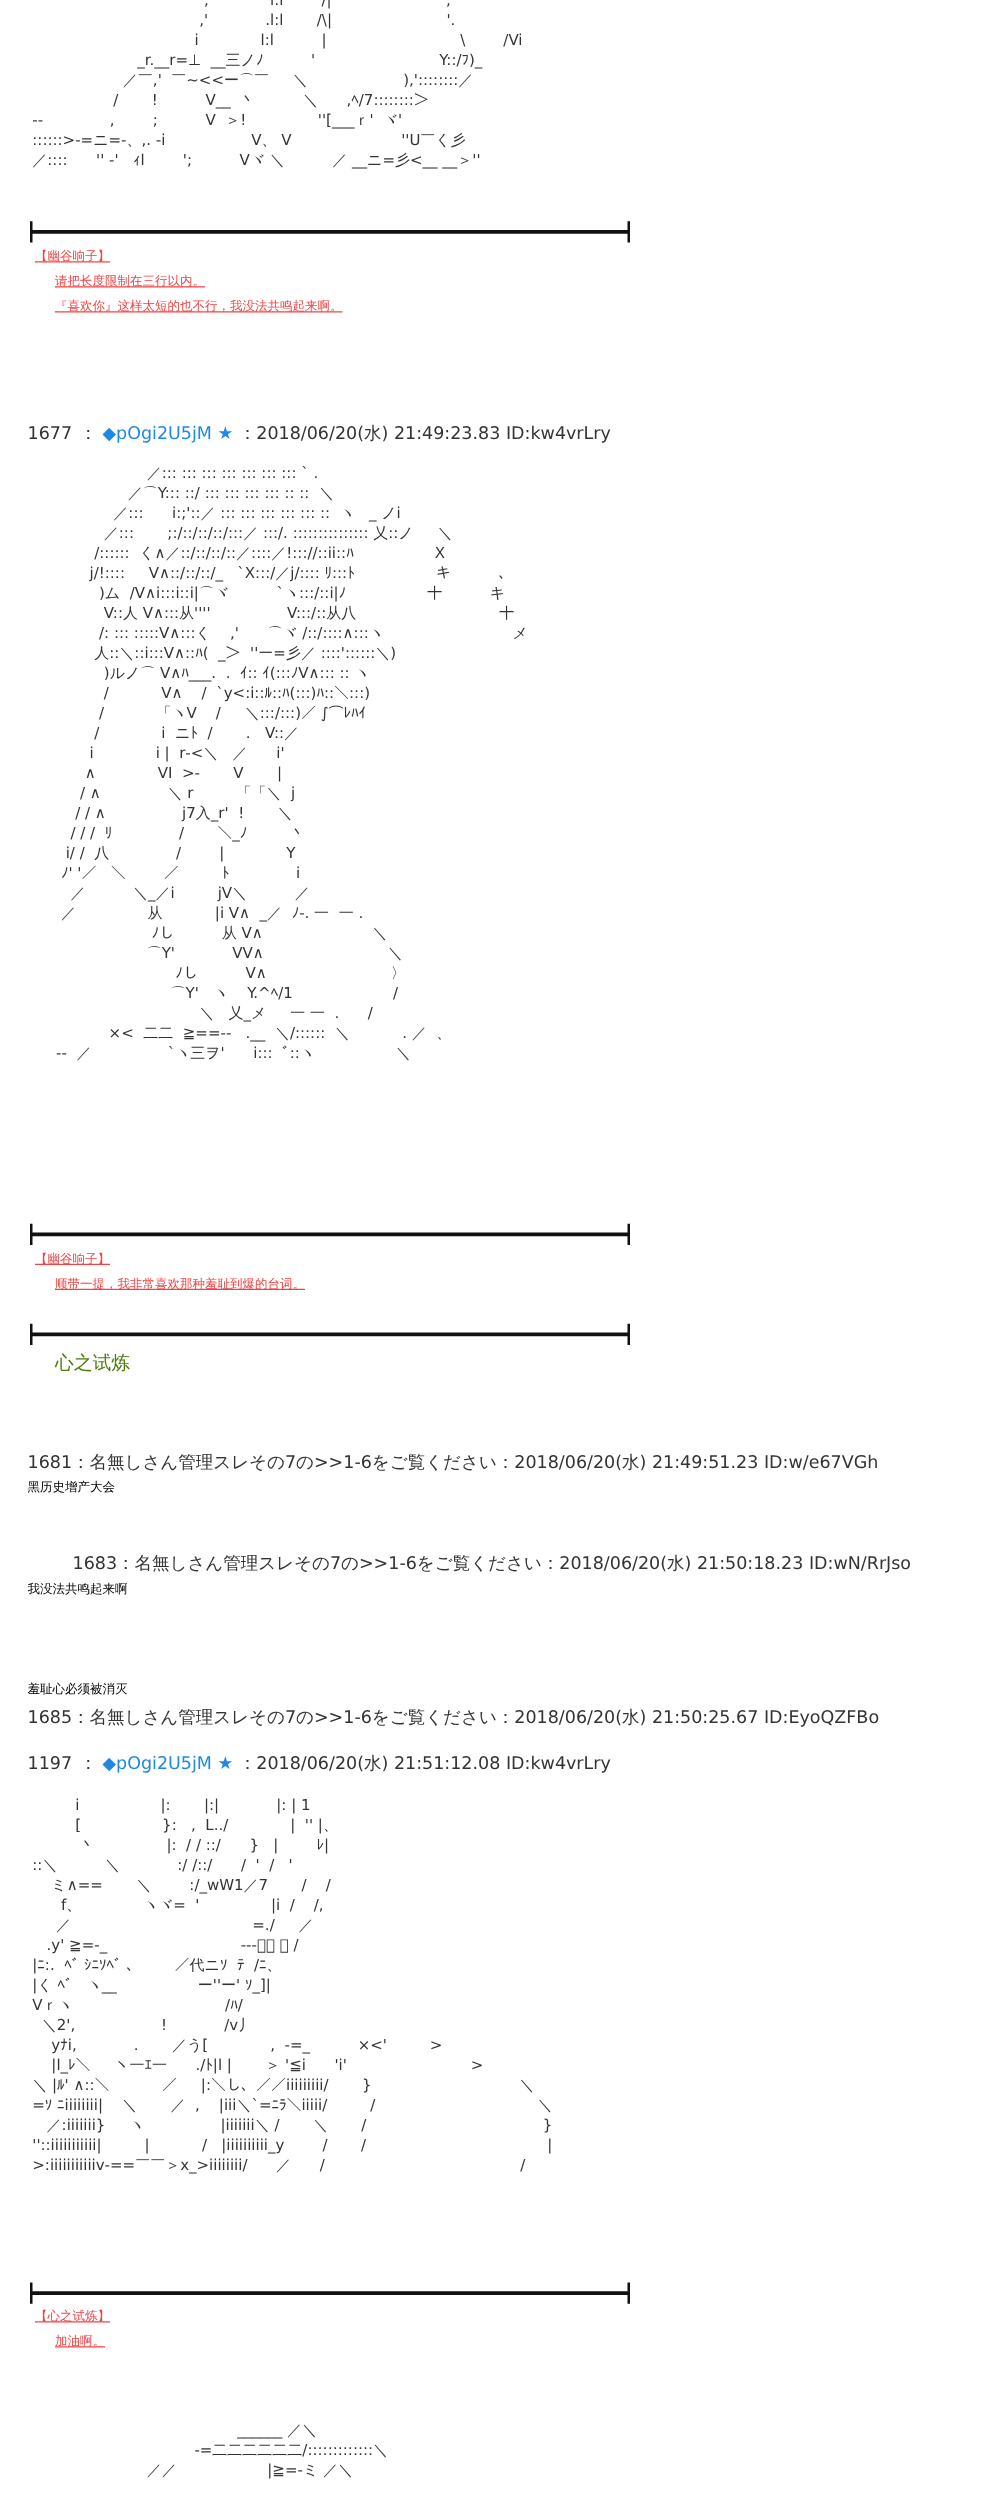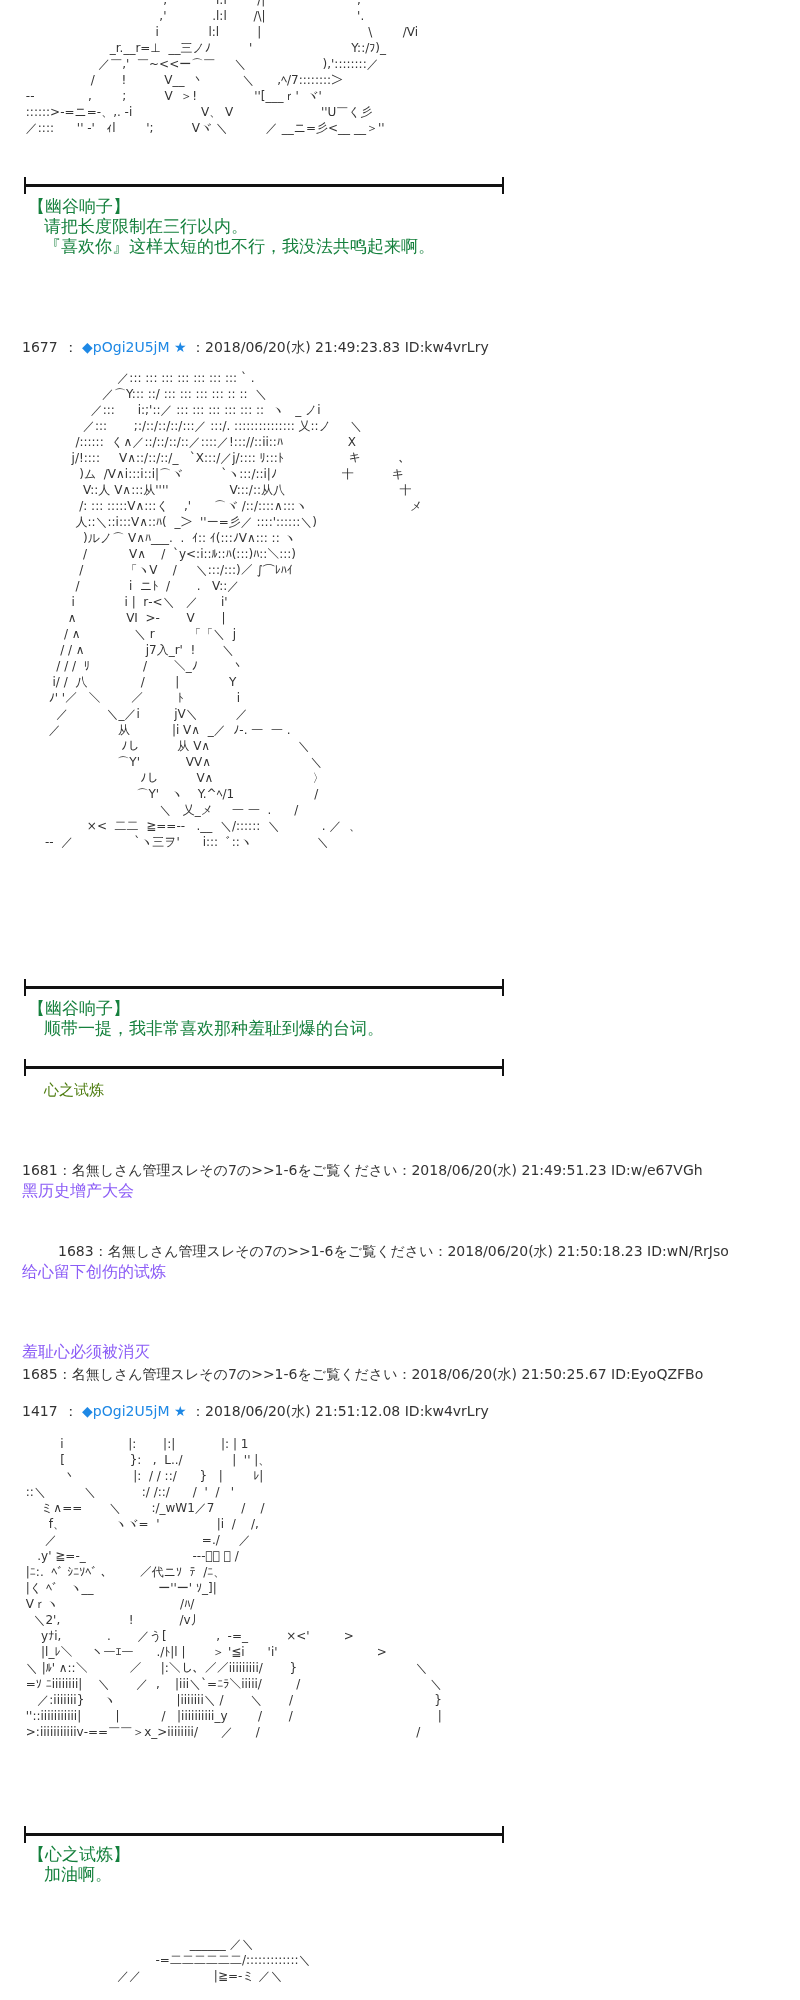--- a/index.html
+++ b/index.html
@@ -5,27 +5,27 @@
   html, body { margin: 0; padding: 0; background: #ffffff; }
   body { width: 800px; height: 2000px; position: relative; overflow: hidden;
          font-family: "DejaVu Sans", "Liberation Sans", sans-serif; color: #222; }
   .aa { position: absolute; left: 22px; margin: 0; white-space: pre;
         font-family: "DejaVu Sans", sans-serif; font-size: 12px; line-height: 16px;
         color: #333; letter-spacing: 0px; }
   .divider { position: absolute; left: 24px; height: 3px; background: #111; }
   .divider .tick { position: absolute; top: -7px; width: 2px; height: 17px; background: #111; }
   .divider .tick.l { left: 0; }
   .divider .tick.r { right: 0; }
-  .speech { position: absolute; left: 28px; font-size: 17px; line-height: 20px; color: #15803d; }
+  .speech { position: absolute; left: 28px; font-size: 10px; line-height: 20px; color: #ef4444; text-decoration: underline; }
   .speech .speaker { display: block; }
   .speech .line { display: block; padding-left: 16px; }
   .post-header { position: absolute; left: 22px; font-size: 14px; line-height: 18px; color: #333; white-space: nowrap; }
   .post-header .trip { color: #1e88e5; }
   .post-header .num { margin-right: 6px; }
-  .post-body { position: absolute; left: 22px; font-size: 16px; line-height: 20px; color: #8b5cf6; }
+  .post-body { position: absolute; left: 22px; font-size: 10px; line-height: 20px; color: #000000; }
   .narration { position: absolute; left: 44px; font-size: 15px; line-height: 20px; color: #4d7c0f; }
 </style>
 </head>
 <body>
 
 <pre class="aa" style="top:-8px;">                                     ,'            l:l        /|                        ,'
                                     ,'            .l:l       /\|                        '.
                                    i             l:l          |                            \        /Vi
                        _r.__r=⊥  __三ノﾉ          '                          Y::/ﾌ)_
                     ／￣,'  ￣~&lt;&lt;ー⌒￣     ＼                    ),'::::::::／
@@ -90,27 +90,27 @@
 <div class="divider" style="top:1066px; width:480px;">
   <span class="tick l"></span>
   <span class="tick r"></span>
 </div>
 <div class="narration" style="top:1080px;">心之试炼</div>
 
 <div class="post-header" style="top:1161px;">1681：名無しさん管理スレその7の&gt;&gt;1-6をご覧ください：2018/06/20(水) 21:49:51.23 ID:w/e67VGh</div>
 <div class="post-body" style="top:1181px;">黑历史增产大会</div>
 
 <div class="post-header" style="top:1242px;margin-left:36px;">1683：名無しさん管理スレその7の&gt;&gt;1-6をご覧ください：2018/06/20(水) 21:50:18.23 ID:wN/RrJso</div>
-<div class="post-body" style="top:1262px;">给心留下创伤的试炼</div>
+<div class="post-body" style="top:1262px;">我没法共鸣起来啊</div>
 
 <div class="post-header" style="top:1322px;margin-top:43px;">1685：名無しさん管理スレその7の&gt;&gt;1-6をご覧ください：2018/06/20(水) 21:50:25.67 ID:EyoQZFBo</div>
 <div class="post-body" style="top:1342px;">羞耻心必须被消灭</div>
 
 <div class="post-header" style="top:1402px;">
-  <span class="num">1417</span><span>：</span>
+  <span class="num">1197</span><span>：</span>
   <span class="trip"><span>◆pOgi2U5jM</span> <span>★</span></span>
   <span>：</span><span>2018/06/20(水) 21:51:12.08</span>
   <span>ID:kw4vrLry</span>
 </div>
 <pre class="aa" style="top:1436px;">          i                 |:       |:|            |: | 1
           [                 }:   ,  L../             |  '' |、
            丶               |:  / / ::/      }   |        ﾚ|
  ::＼          ＼            :/ /::/      /  '  /   '
      ミ∧==       ＼        :/_wW1／7       /    /
        f、             ヽヾ=  '               |i  /    /,

